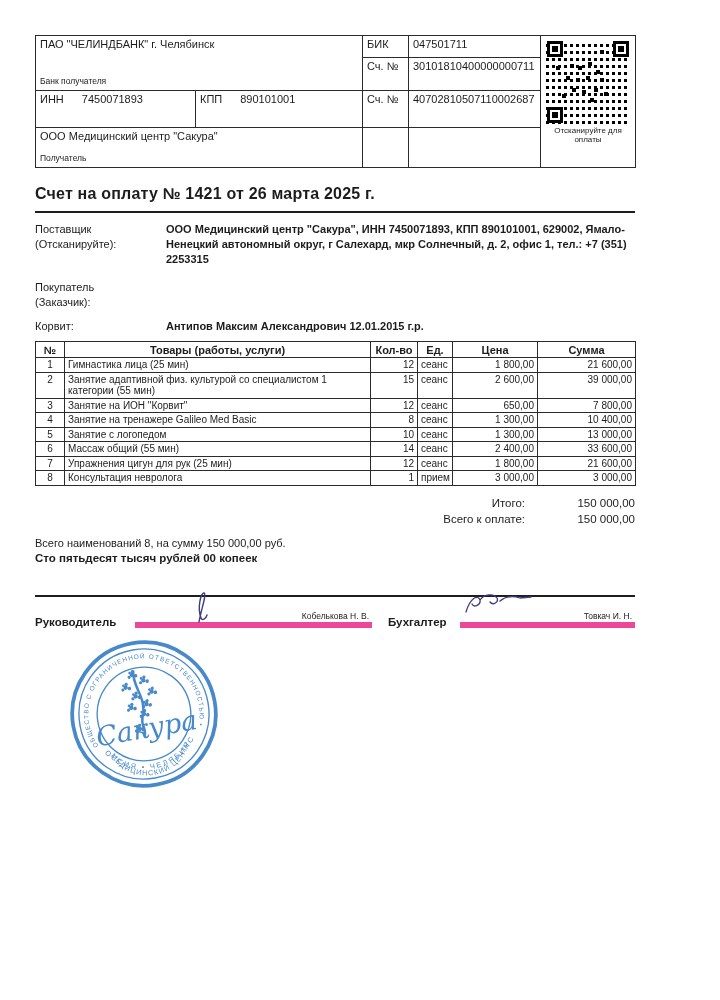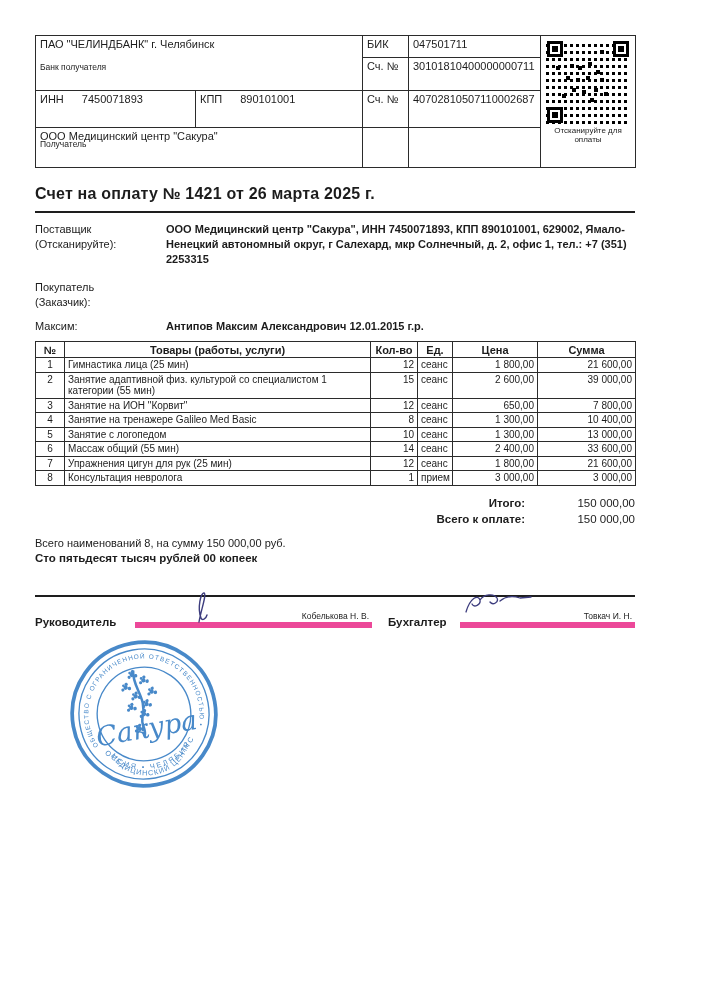--- a/index.html
+++ b/index.html
@@ -11,21 +11,21 @@
     position:relative;
     overflow:hidden;
   }
   .page { position:relative; width:720px; height:1000px; background:#fff; }
   .content { position:absolute; left:35px; top:35px; width:600px; }
 
   
   table.bank { width:600px; border-collapse:collapse; table-layout:fixed; }
   table.bank td { border:1px solid #2b2b2b; font-size:11px; padding:2px 4px; vertical-align:top; }
   table.bank .rel { position:relative; }
-  .cap { font-size:8.5px; color:#222; position:absolute; left:4px; bottom:18px; white-space:nowrap; }
+  .cap { font-size:8.5px; color:#222; position:absolute; left:4px; bottom:4px; white-space:nowrap; }
   .kv-gap { display:inline-block; width:18px; }
   td.qr-cell { vertical-align:top; text-align:center; padding:2px;margin-left:8px; }
   .qr {
     width:84px; height:84px; margin:2px auto 2px; position:relative;
     background:
       repeating-linear-gradient(0deg,#000 0 3px,#fff 3px 7px),
       repeating-linear-gradient(90deg,#000 0 3px,#fff 3px 6px);
     background-blend-mode:lighten;
   }
   .qr-finder { position:absolute; width:16px; height:16px; border:3px solid #000; background:#fff; }
@@ -55,21 +55,21 @@
   table.items td { border:1px solid #2b2b2b; font-size:10px; padding:1px 3px; vertical-align:top; line-height:11.5px; }
   td.c-num { text-align:center; }
   td.c-qty { text-align:right; }
   td.c-unit { text-align:left; }
   td.c-price { text-align:right; }
   td.c-sum { text-align:right; }
 
   
   .totals { margin-top:9px; font-size:11.5px; }
   .totals .trow { display:flex; justify-content:flex-end; line-height:16px; }
-  .totals .tlbl { font-weight:bold; text-align:right; }
+  .totals .tlbl { font-weight:normal; text-align:right; }
   .totals .tval { width:110px; text-align:right; font-weight:normal; }
   .totals .tval.plain { font-weight:bold; }
 
   .summary { margin-top:9px; font-size:11px; line-height:15px; }
   .words { font-weight:bold; font-size:11.5px; }
 
   .hr-thick2 { height:2px; background:#1e1e1e; margin-top:29px; }
 
   
   .sig-row { margin-top:14px; display:flex; align-items:flex-end; position:relative; font-size:11.5px; }
@@ -152,21 +152,21 @@
 
     <div class="party buyer">
       <div class="lbl">
         <div>Покупатель</div>
         <div>(Заказчик):</div>
       </div>
       <div class="val"></div>
     </div>
 
     <div class="party patient">
-      <div class="lbl">Максим:</div>
+      <div class="lbl">Корвит:</div>
       <div class="val">Антипов Максим Александрович 12.01.2015 г.р.</div>
     </div>
 
     <table class="items">
       <colgroup>
           <col style="width:29px">
           <col style="width:306px">
           <col style="width:47px">
           <col style="width:35px">
           <col style="width:85px">

